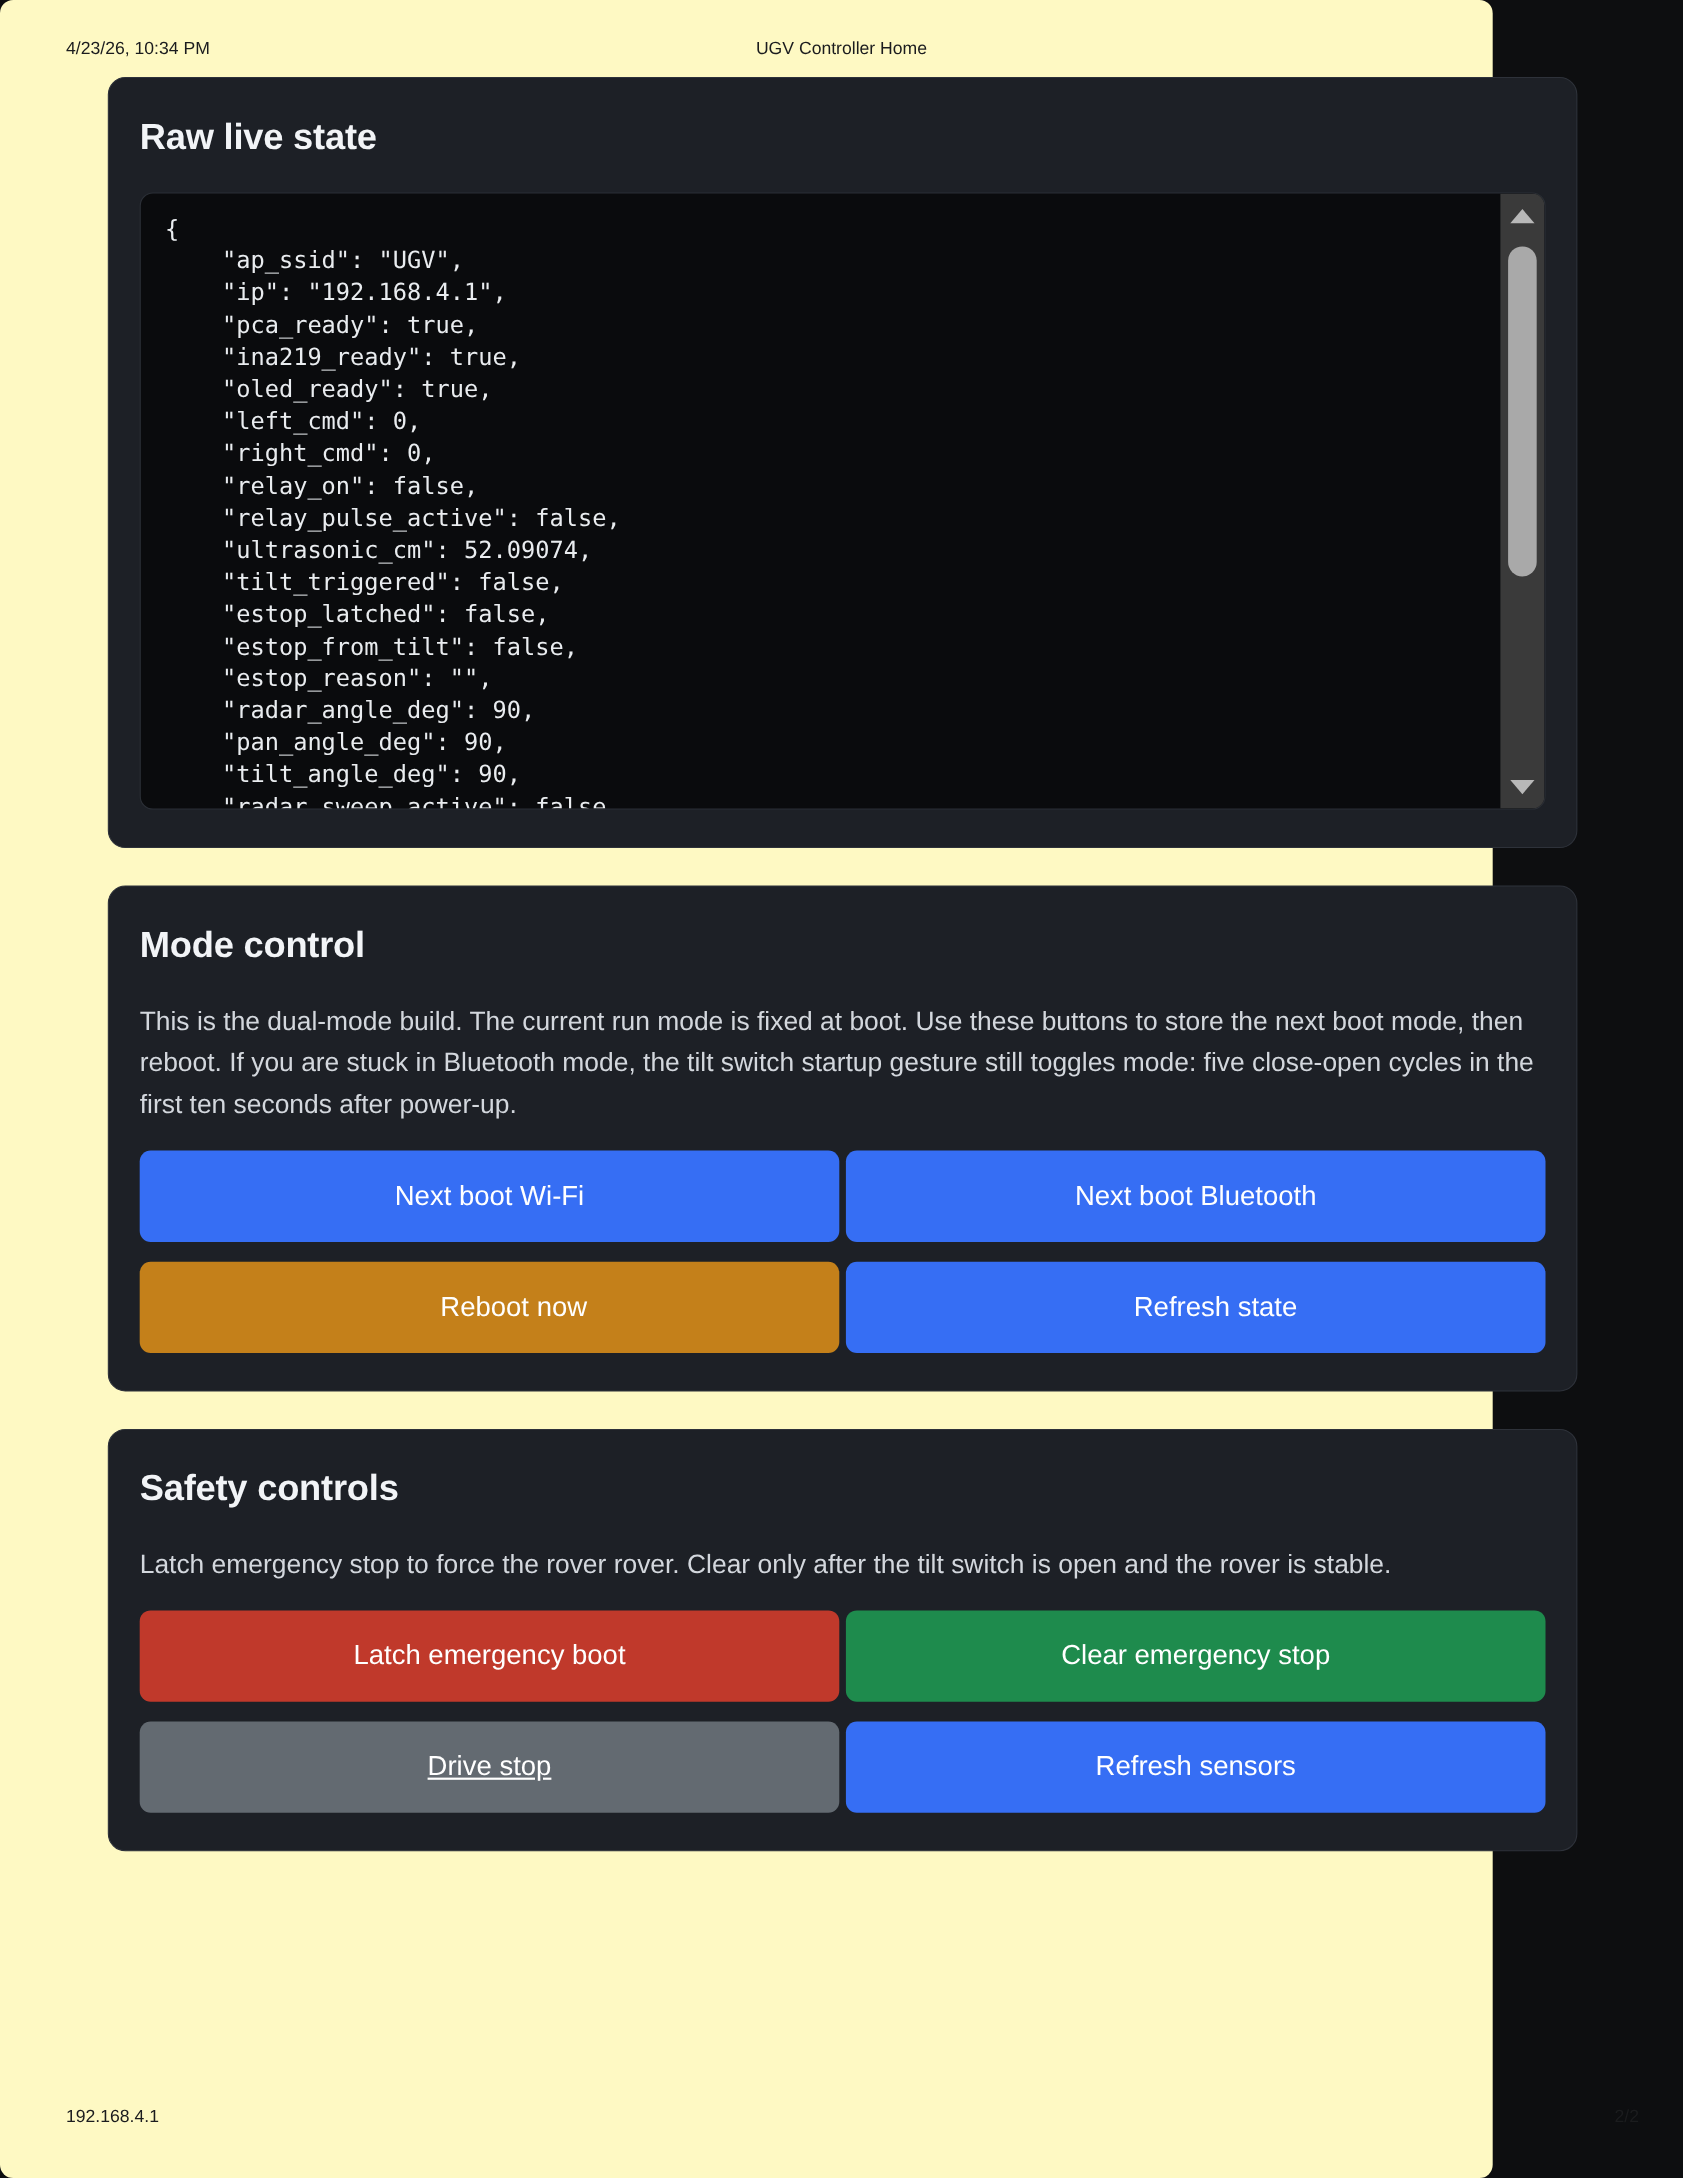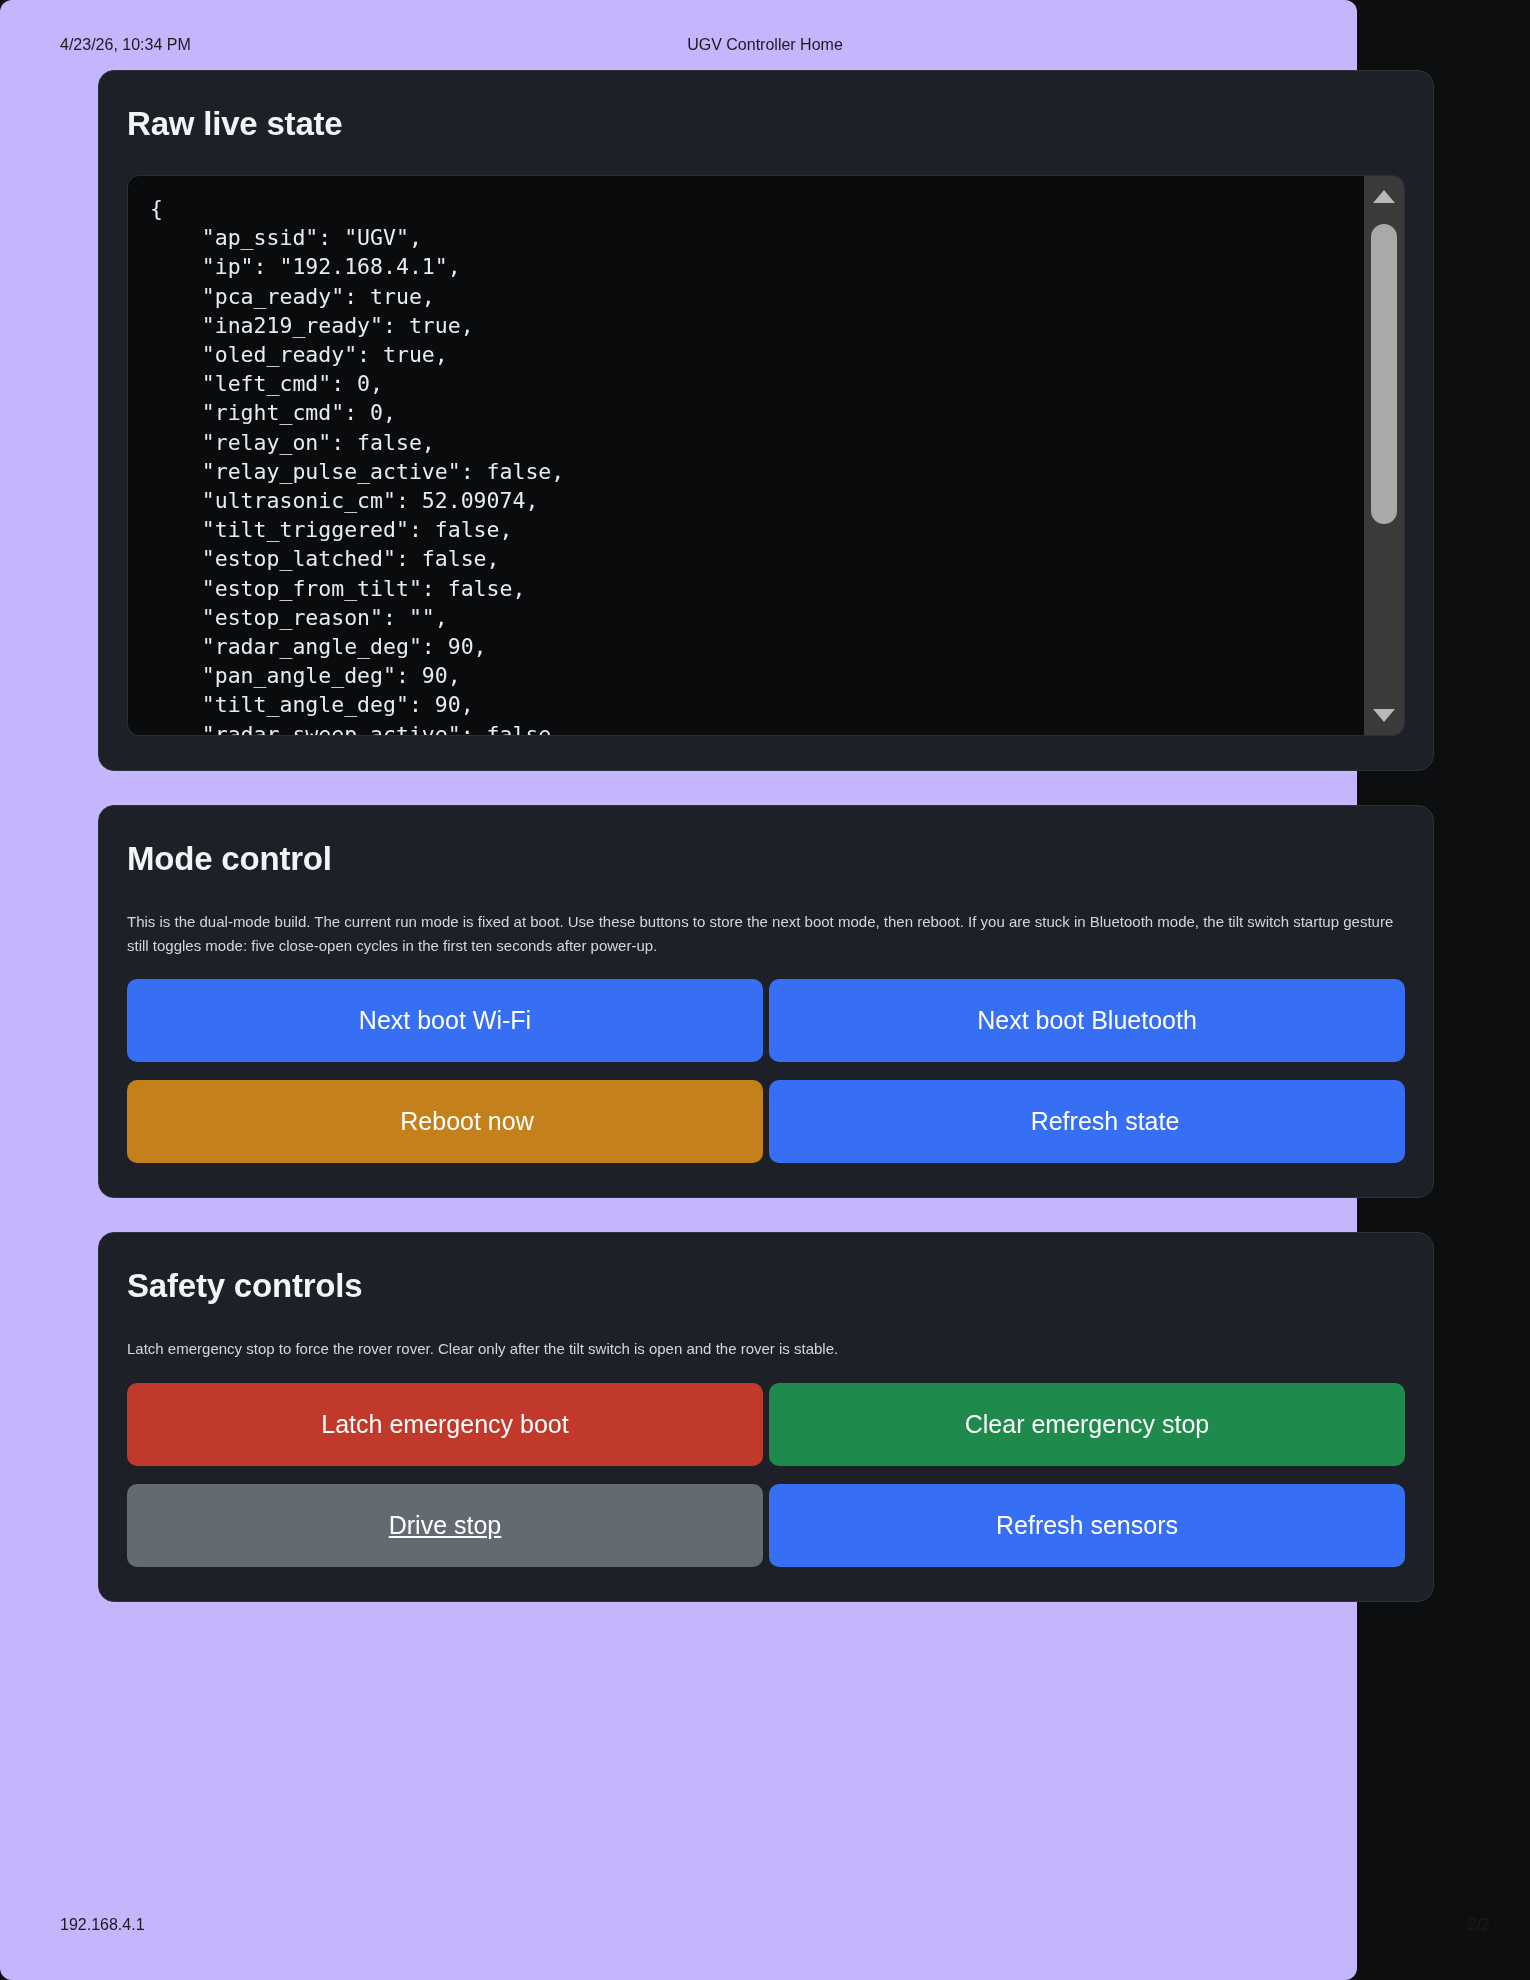--- a/index.html
+++ b/index.html
@@ -9,21 +9,21 @@
     height: 1980px;
     background: #0d0e10;
     font-family: "Liberation Sans", sans-serif;
     overflow: hidden;
   }
 
   .page {
     position: relative;
     width: 1357px;
     height: 1980px;
-    background: #c4b5fd;
+    background: #fef9c3;
     border-radius: 12px;
   }
 
   
   .print-header {
     position: absolute;
     top: 36px;
     left: 0;
     width: 1530px;
     height: 22px;
@@ -83,21 +83,21 @@
 
   .card-title {
     font-size: 33px;
     font-weight: bold;
     color: #f2f4f7;
     letter-spacing: -0.2px;
     margin-bottom: 32px;
   }
 
   .card-desc {
-    font-size: 15px;
+    font-size: 24px;
     line-height: 1.58;
     color: #d3d7dd;
     margin-bottom: 22px;
   }
 
   
   .code-wrap {
     position: relative;
     background: #0a0b0d;
     border: 1px solid #2b2f36;

